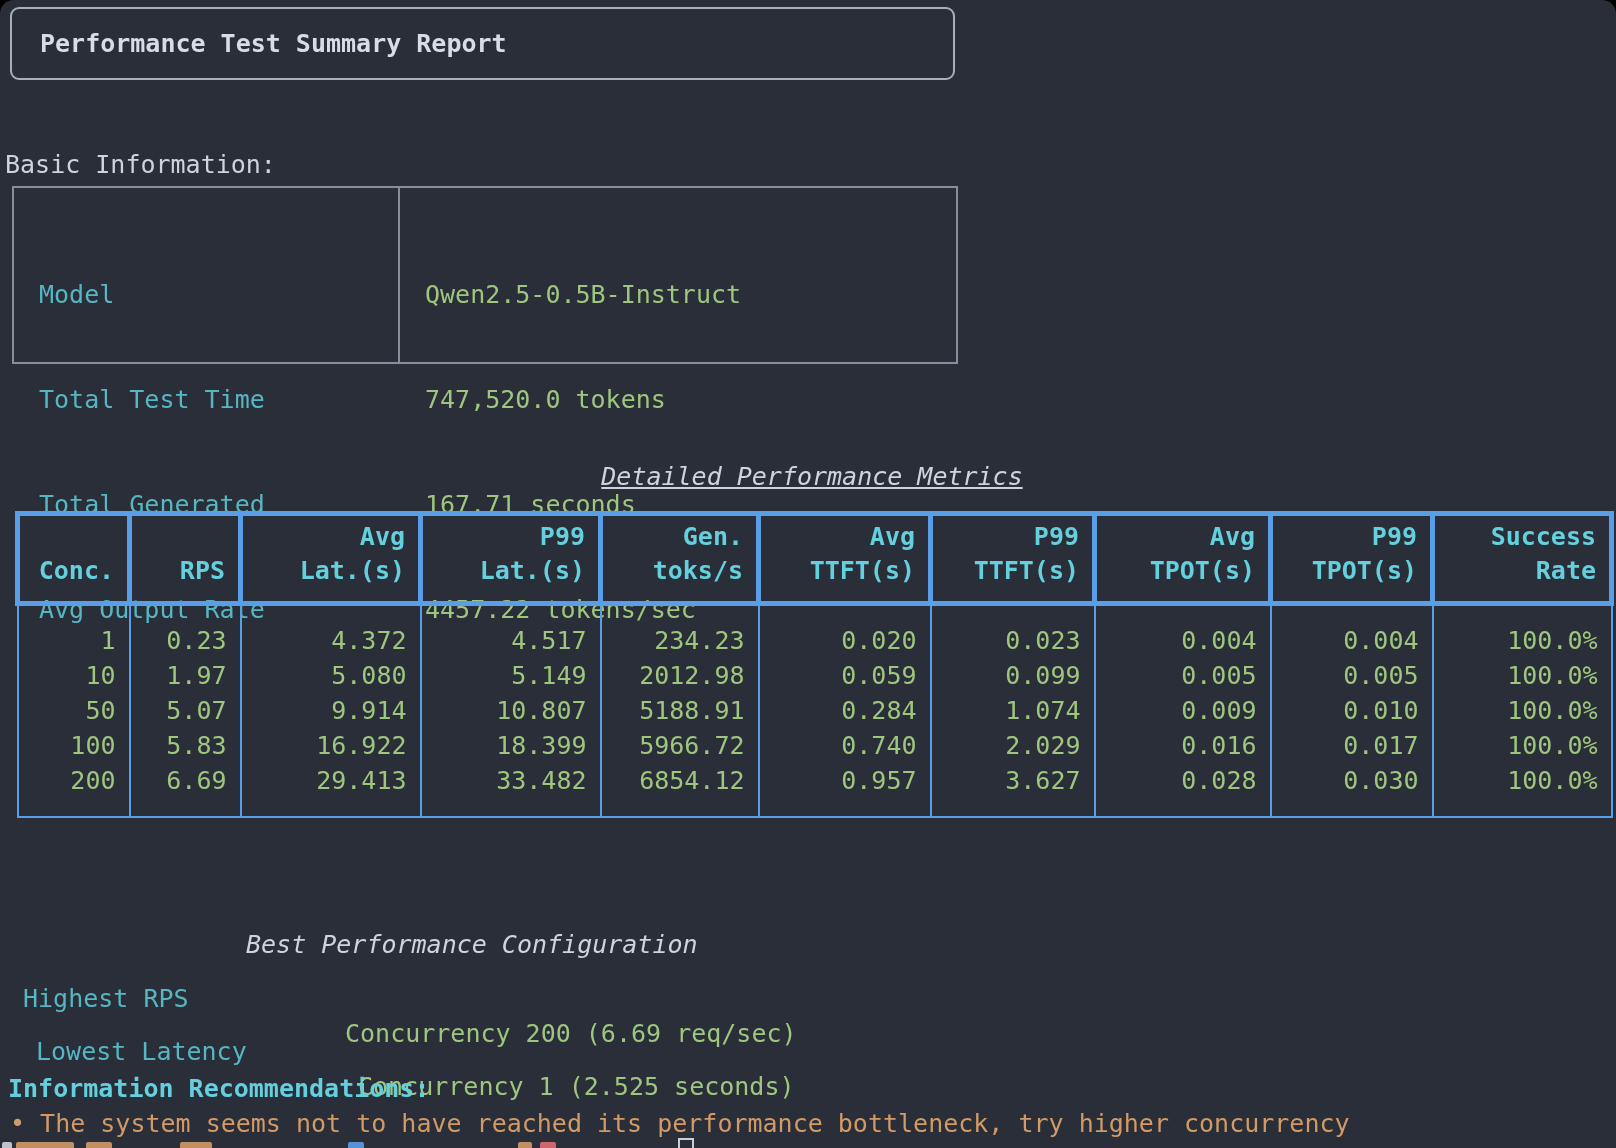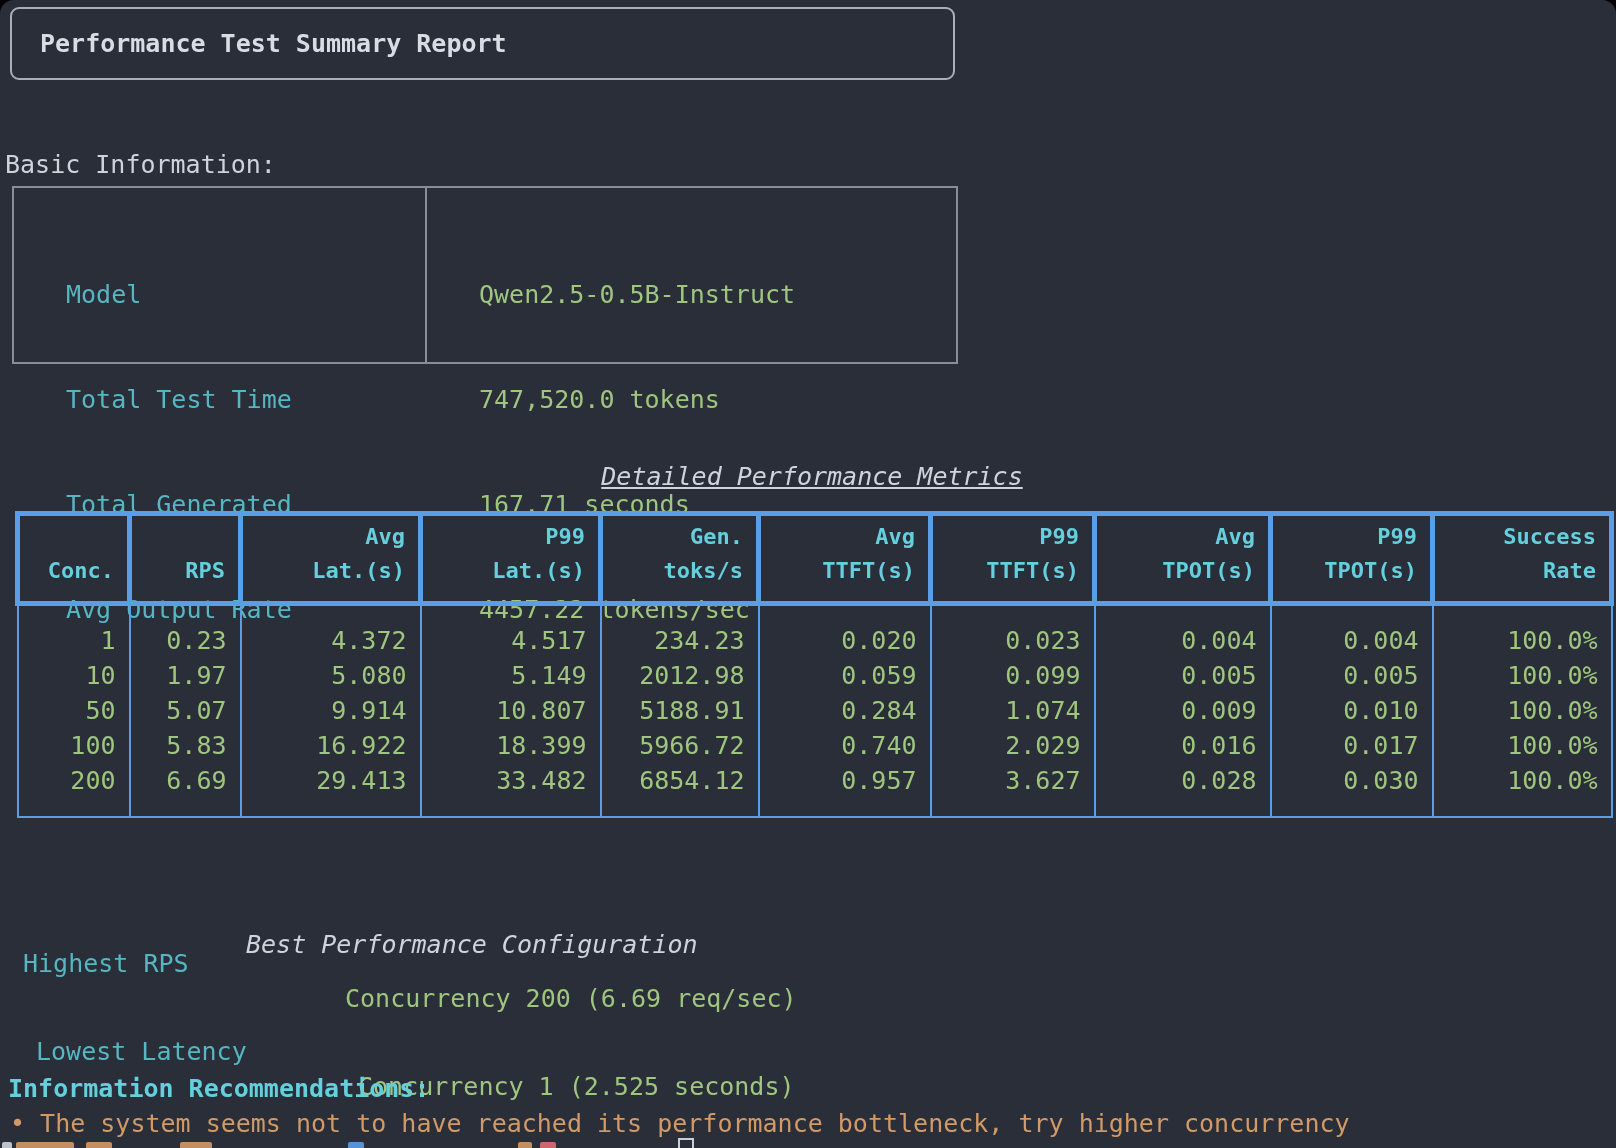--- a/index.html
+++ b/index.html
@@ -26,51 +26,51 @@
     display:flex;align-items:center;padding-left:28px;
   }
   .title-box .t{font-weight:bold;color:var(--fg-bright);}
 
   
   .basic-heading{left:5px;top:147px;line-height:35px;color:var(--fg);}
   .info-box{
     left:12px;top:186px;width:946px;height:178px;
     border:2px solid var(--box-border-dim);display:flex;
   }
-  .info-col{padding:19px 0 0 25px;line-height:35px;white-space:pre;margin-left:27px;}
+  .info-col{padding:19px 0 0 25px;line-height:35px;white-space:pre;}
   .info-col.labels{width:386px;border-right:2px solid var(--box-border-dim);color:var(--cyan);}
   .info-col.values{flex:1;color:var(--green);}
 
   
   .metrics-title{left:15px;top:459px;width:1594px;text-align:center;
     font-style:italic;color:var(--fg);line-height:35px;text-decoration:underline;}
   table.metrics{
     position:absolute;left:15px;top:511px;width:1594px;
     border-collapse:collapse;table-layout:fixed;
   }
   table.metrics th{
     border:5px solid var(--blue);vertical-align:bottom;
     padding:4px 13px 13px 4px;text-align:right;
-    font-weight:bold;color:var(--cyan-bright);font-size:22px;
+    font-weight:bold;color:var(--cyan-bright);font-size:25px;
   }
   table.metrics th span{display:block;line-height:34px;white-space:pre;}
   table.metrics td{
     border-left:2px solid var(--blue);border-right:2px solid var(--blue);
     padding:0 13px 0 4px;text-align:right;line-height:35px;
     color:var(--green);white-space:pre;
   }
   table.metrics tr.spacer td{height:19px;line-height:19px;}
   table.metrics tbody tr:last-child td{border-bottom:2px solid var(--blue);}
 
   
   .bc-title{left:246px;top:927px;font-style:italic;color:var(--fg);line-height:35px;}
   .bc-row{left:0;width:1616px;line-height:35px;white-space:pre;}
   .bc-row .bc-label{position:absolute;left:23px;color:var(--cyan);}
   .bc-row .bc-value{position:absolute;left:345px;color:var(--green);}
-  .bc-row-1{top:911px;} .bc-row-2{top:999px;margin-left:13px;}
+  .bc-row-1{top:946px;} .bc-row-2{top:999px;margin-left:13px;}
 
   
   .rec-heading{left:8px;top:1071px;font-weight:bold;color:var(--cyan-bright);line-height:35px;}
   .rec-item{left:10px;top:1106px;color:var(--orange);line-height:35px;white-space:pre;}
 
   
   .clipped-line{left:0;top:1140px;width:1616px;height:8px;}
   .frag{position:absolute;top:2px;height:10px;border-radius:2px;opacity:.9;}
   .cursor{
     position:absolute;left:678px;top:1138px;width:16px;height:18px;

